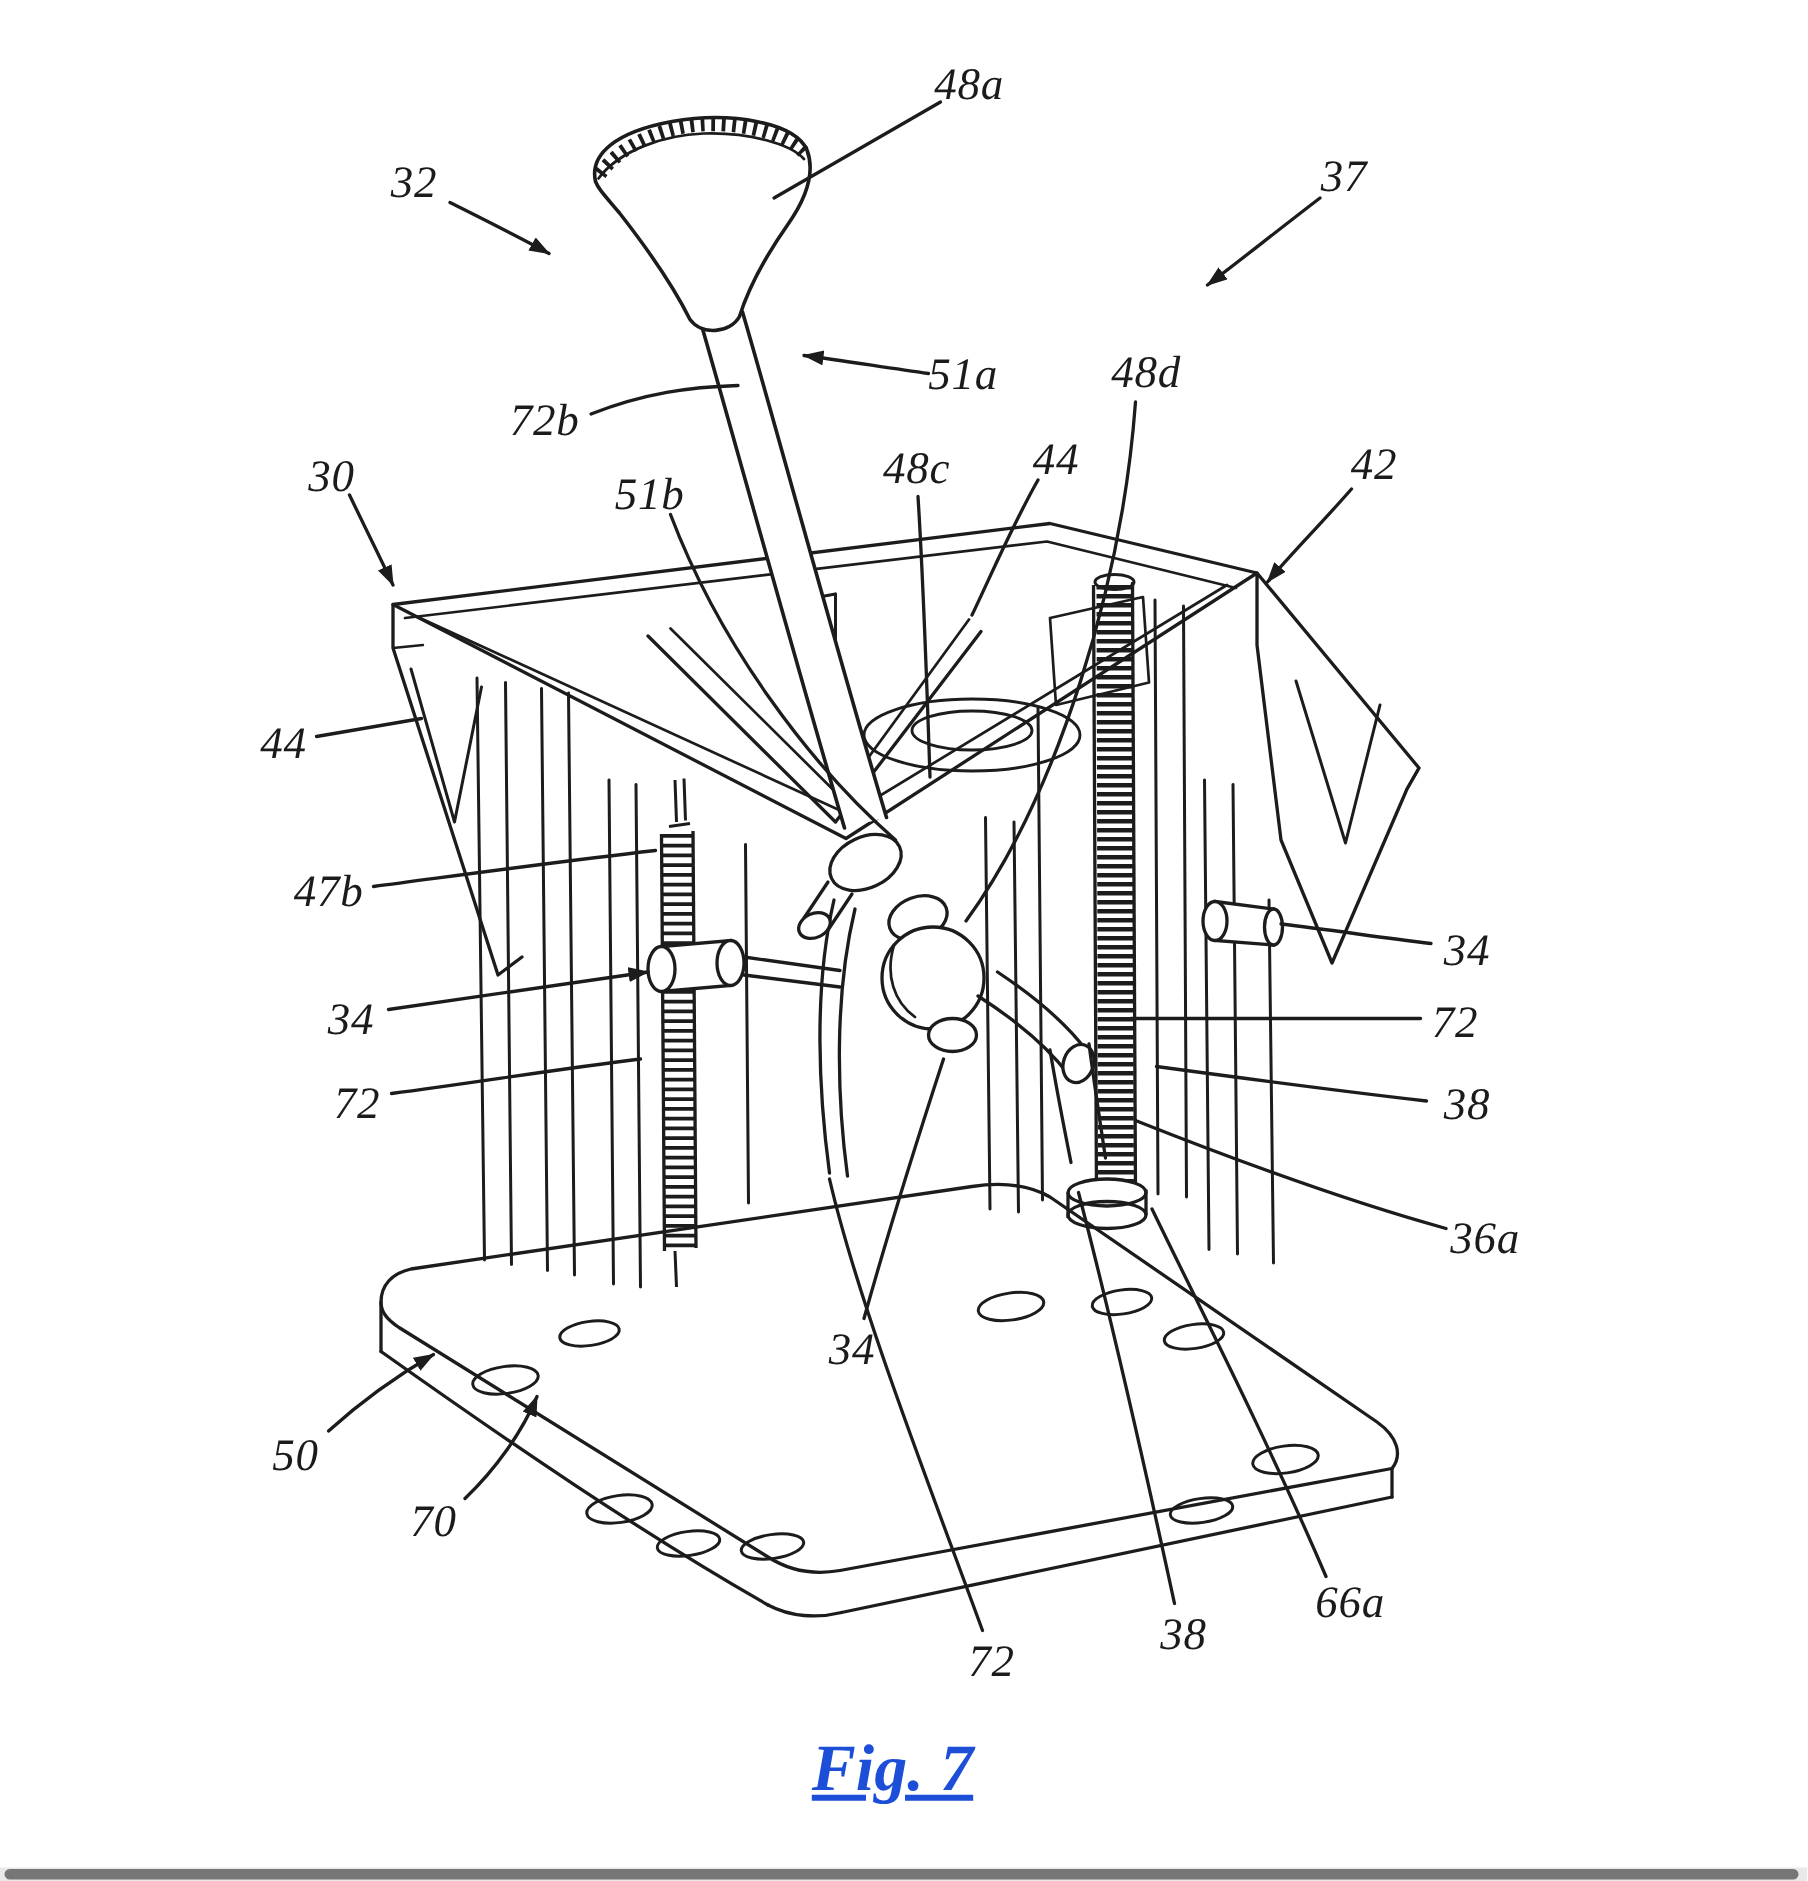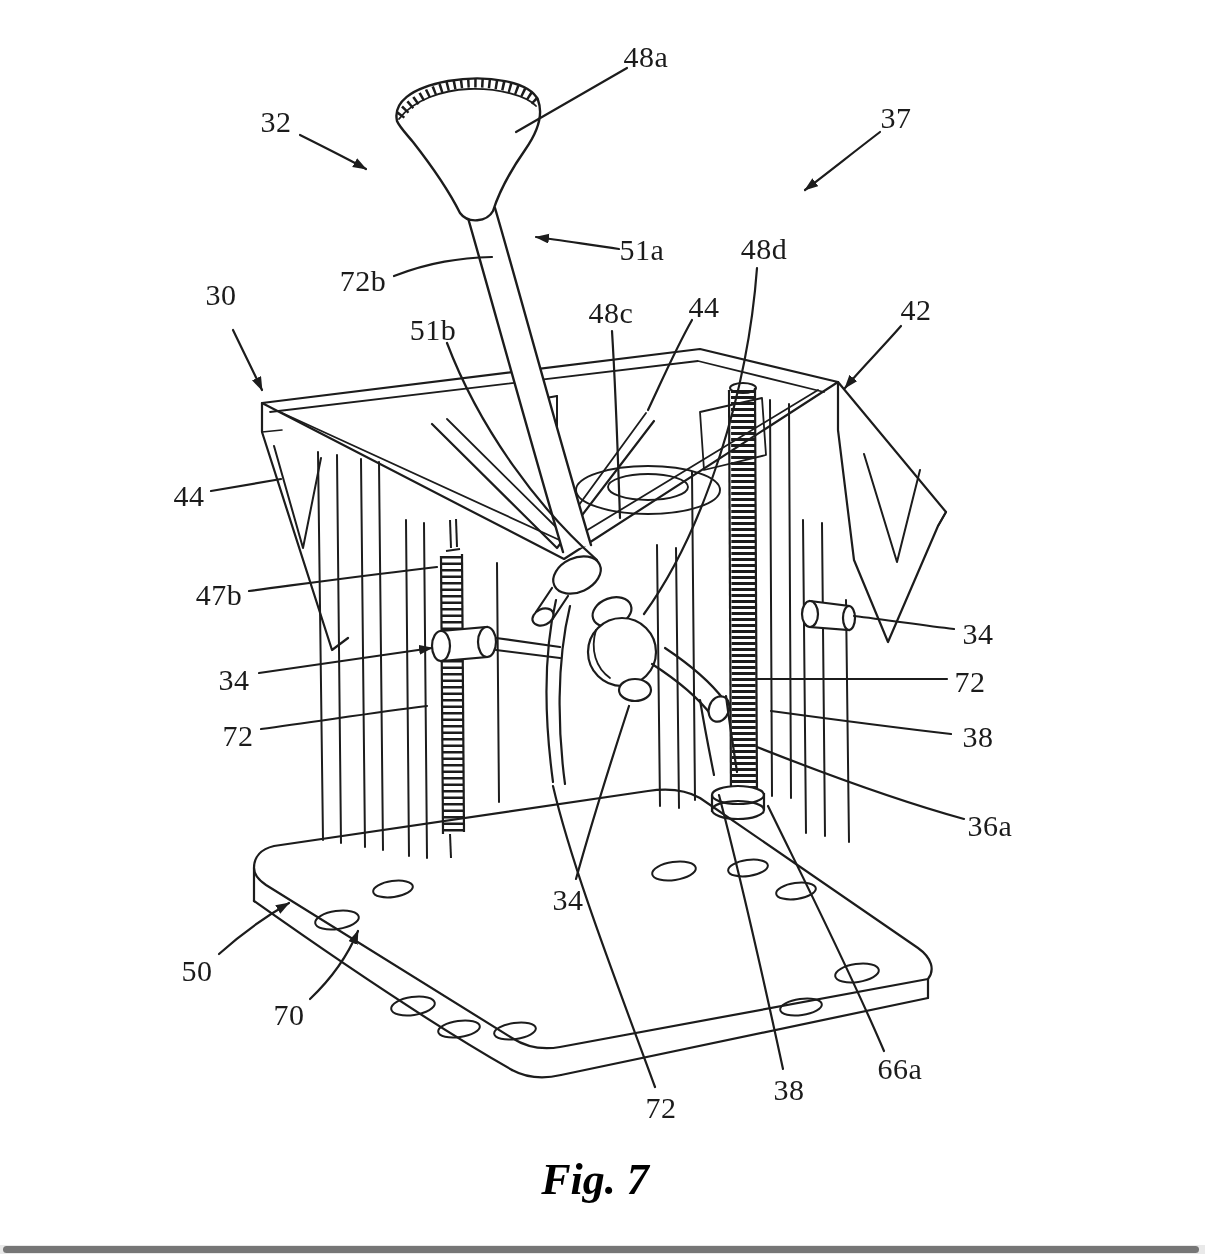--- a/index.html
+++ b/index.html
@@ -18,36 +18,38 @@
   .drawing {
     position: absolute;
     left: 0;
     top: 0;
     width: 1205px;
     height: 1254px;
   }
   .ref-label {
     position: absolute;
     transform: translate(-50%, -50%);
+    font-style: italic;
     font-size: 30px;
     color: #1b1b1b;
     letter-spacing: 0.5px;
     white-space: nowrap;
     font-family: "Liberation Serif", serif;
   }
   .figure-caption {
     position: absolute;
     transform: translate(-50%, -50%);
     left: 595px;
     top: 1179px;
     font-style: italic;
     font-weight: 600;
     font-size: 44px;
-    color: #000000;
+    color: #1d4ed8;
     font-family: "Liberation Serif", serif;
+    text-decoration: underline;
   }
   .hscrollbar {
     position: absolute;
     left: 0;
     bottom: 0;
     width: 1205px;
     height: 9px;
     background: #e9e9e9;
   }
   .hscroll-thumb {
@@ -241,21 +243,21 @@
       <path d="M 783 1069 C 762 972 738 868 719 795"></path>
       <path d="M 884 1051 C 846 962 798 868 768 806"></path>
     </g>
   </svg>
 
   <div class="ref-label" style="left:276px;top:122px">32</div>
   <div class="ref-label" style="left:646px;top:57px">48a</div>
   <div class="ref-label" style="left:896px;top:118px">37</div>
   <div class="ref-label" style="left:363px;top:281px">72b</div>
   <div class="ref-label" style="left:642px;top:250px">51a</div>
-  <div class="ref-label" style="left:221px;top:295px">30</div>
+  <div class="ref-label" style="left:221px;top:318px">30</div>
   <div class="ref-label" style="left:433px;top:330px">51b</div>
   <div class="ref-label" style="left:611px;top:313px">48c</div>
   <div class="ref-label" style="left:704px;top:307px">44</div>
   <div class="ref-label" style="left:764px;top:249px">48d</div>
   <div class="ref-label" style="left:916px;top:310px">42</div>
   <div class="ref-label" style="left:189px;top:496px">44</div>
   <div class="ref-label" style="left:219px;top:595px">47b</div>
   <div class="ref-label" style="left:234px;top:680px">34</div>
   <div class="ref-label" style="left:238px;top:736px">72</div>
   <div class="ref-label" style="left:978px;top:634px">34</div>

